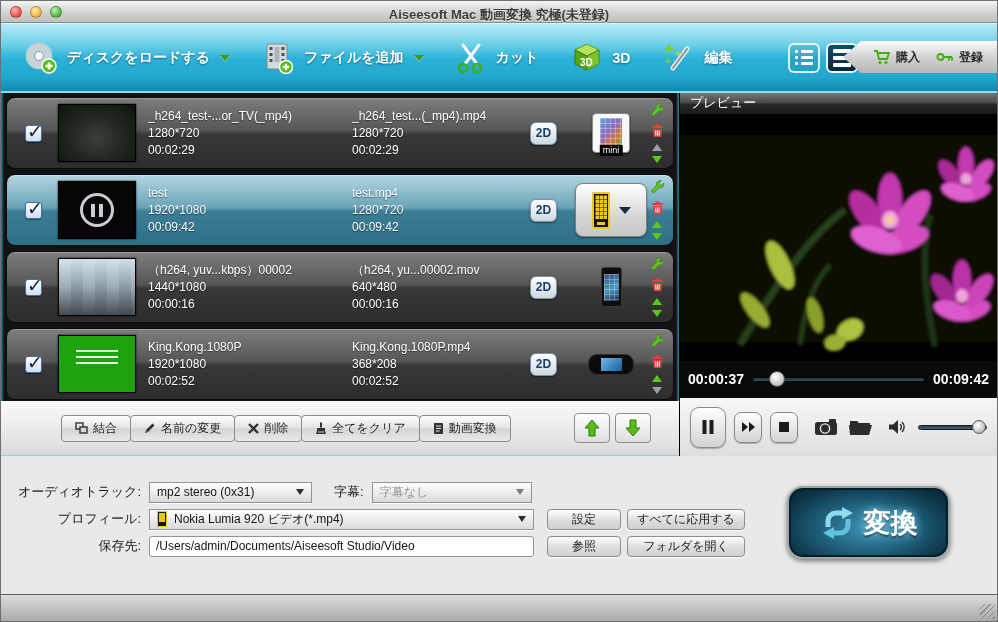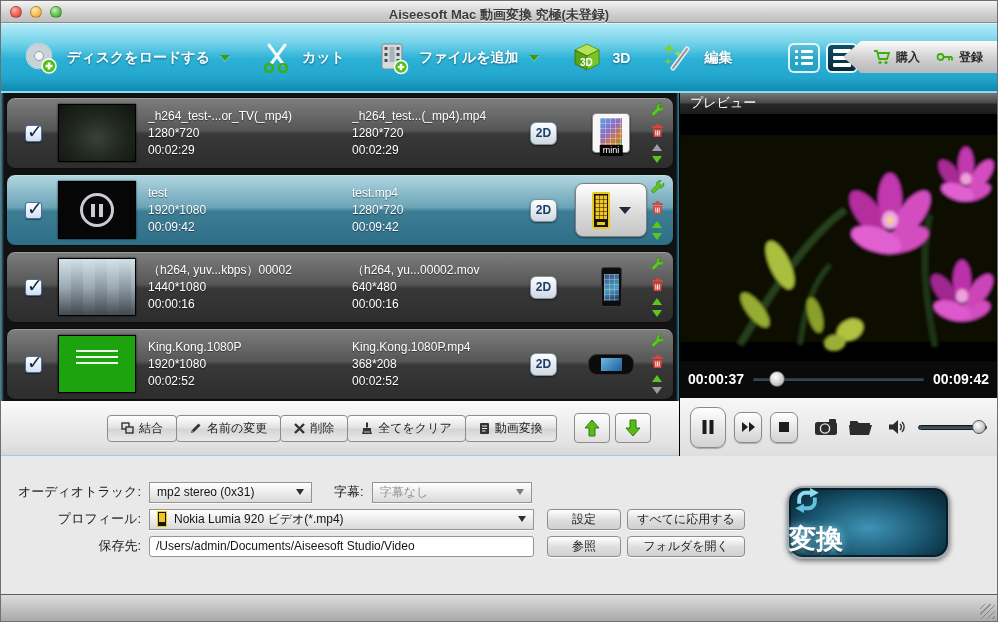--- a/index.html
+++ b/index.html
@@ -64,21 +64,21 @@
   .psp{width:46px;height:21px;background:#0b0b0b;border:1px solid #2f2f2f;border-radius:9px;position:relative;}
   .psp-screen{position:absolute;left:12px;top:3px;width:21px;height:13px;background:linear-gradient(135deg,#6fb9e6,#1a5d9e);}
   .row-tools{position:absolute;right:7px;top:5px;bottom:5px;display:flex;flex-direction:column;align-items:center;justify-content:space-between;width:18px;}
   .chev{width:0;height:0;border-left:5px solid transparent;border-right:5px solid transparent;}
   .chev.up{border-bottom:7px solid #5dc61d;}
   .chev.down{border-top:7px solid #5dc61d;}
   .chev.up.disabled{border-bottom-color:#97a0a6;}
   .chev.down.disabled{border-top-color:#97a0a6;}
 
   
-  .list-footer{height:57px;background:linear-gradient(#fafafa,#e2e2e2 80%,#d7d7d7);border-bottom:1px solid #a4cbdd;display:flex;align-items:center;padding:0 28px 0 106px;}
+  .list-footer{height:57px;background:linear-gradient(#fafafa,#e2e2e2 80%,#d7d7d7);border-bottom:1px solid #a4cbdd;display:flex;align-items:center;padding:0 28px 0 60px;}
   .seg-btn{height:27px;border:1px solid #8c8c8c;background:linear-gradient(#ffffff,#e2e2e2 48%,#d4d4d4 52%,#e9e9e9);border-radius:4px;margin-right:-1px;display:flex;align-items:center;gap:5px;padding:0 13px;font-size:12px;color:#1e1e1e;}
   .move-btns{margin-left:auto;display:flex;gap:5px;}
   .move-btn{width:36px;height:30px;border:1px solid #8c8c8c;border-radius:4px;background:linear-gradient(#ffffff,#dedede);display:flex;align-items:center;justify-content:center;}
 
   
   .preview-col{width:318px;display:flex;flex-direction:column;background:#000;border-left:1px solid #000;}
   .preview-header{height:22px;background:linear-gradient(#777777,#474747 48%,#272727 52%,#1b1b1b);color:#fff;font-size:13px;display:flex;align-items:center;padding-left:10px;border-bottom:1px solid #000;}
   .video-area{height:247px;position:relative;overflow:hidden;background:#000;}
   .timebar{height:38px;background:#0a0a0a;display:flex;align-items:center;padding:0 8px;gap:8px;}
   .time-label{color:#fff;font-size:14px;font-weight:bold;flex:none;}
@@ -102,21 +102,21 @@
   .w-audio{width:163px;}
   .w-sub{width:160px;}
   .w-wide{width:385px;}
   .sub-label{font-size:13px;color:#1c1c1c;margin:0 8px 0 22px;}
   .phone-ico{width:10px;height:16px;background:#141414;border:1px solid #e8c81f;margin-right:7px;position:relative;flex:none;}
   .phone-ico::before{content:"";position:absolute;inset:1px 1px 4px 1px;background:#f2c51d;}
   .text-input{height:21px;width:385px;border:1px solid #949494;border-radius:3px;background:#fff;font-size:12px;color:#141414;padding:0 6px;font-family:"Liberation Sans",sans-serif;}
   .mac-btn{height:21px;border:1px solid #8e8e8e;border-radius:4px;background:linear-gradient(#ffffff,#dddddd 55%,#d0d0d0);font-size:12px;color:#1c1c1c;display:flex;align-items:center;justify-content:center;box-shadow:0 1px 0 rgba(255,255,255,.8);}
   .b-sm{width:74px;margin-left:13px;}
   .b-lg{width:118px;margin-left:6px;}
-  .convert-btn{position:absolute;left:786px;top:30px;width:163px;height:73px;border-radius:16px;border:2px solid #9fa6aa;background:radial-gradient(ellipse at 50% 58%,#3f93b5 0%,#1c5a74 48%,#0c3346 78%,#082433 100%);box-shadow:inset 0 0 0 2px #051e2a,0 2px 5px rgba(0,0,0,.5);display:flex;align-items:flex-start;justify-content:center;gap:8px;flex-direction:column;}
+  .convert-btn{position:absolute;left:786px;top:30px;width:163px;height:73px;border-radius:16px;border:2px solid #9fa6aa;background:radial-gradient(ellipse at 50% 58%,#3f93b5 0%,#1c5a74 48%,#0c3346 78%,#082433 100%);box-shadow:inset 0 0 0 2px #051e2a,0 2px 5px rgba(0,0,0,.5);display:flex;align-items:center;justify-content:center;gap:8px;}
   .convert-label{color:#fff;font-size:27px;font-weight:bold;text-shadow:0 0 10px #8fe2ff,0 2px 2px rgba(0,0,0,.7);}
 
   
   .statusbar{height:27px;background:linear-gradient(#dcdcdc,#a9a9a9);border-top:1px solid #5f5f5f;position:relative;}
   .grip{position:absolute;right:2px;bottom:2px;width:15px;height:15px;background:repeating-linear-gradient(135deg,transparent 0 3px,#8a8a8a 3px 4px);}
 </style>
 </head>
 <body>
 
 <div class="window">
@@ -137,50 +137,50 @@
             <circle cx="16" cy="16" r="12.5" fill="#c7d2d7" stroke="#eef6f9" stroke-width="1.5"></circle>
             <circle cx="16" cy="16" r="12.5" fill="none" stroke="#7e8d94" stroke-width="1" opacity=".6"></circle>
             <circle cx="16" cy="16" r="4.5" fill="#eef6f9" stroke="#93a2a9"></circle>
             <circle cx="26" cy="26" r="7" fill="#54c013" stroke="#fff" stroke-width="1.5"></circle>
             <rect x="22.5" y="24.7" width="7" height="2.6" fill="#fff"></rect>
             <rect x="24.7" y="22.5" width="2.6" height="7" fill="#fff"></rect>
           </svg>
       </span>
       <span class="tb-label">ディスクをロードする</span>
       <span class="tb-dd"></span>
-    </div>
-    <div class="tb-item">
-      <span class="icon-plain">
-        <svg width="34" height="34" viewBox="0 0 34 34">
-            <line x1="9" y1="4" x2="23" y2="23" stroke="#f4f9fb" stroke-width="3" stroke-linecap="round"></line>
-            <line x1="25" y1="4" x2="11" y2="23" stroke="#f4f9fb" stroke-width="3" stroke-linecap="round"></line>
-            <circle cx="9" cy="27" r="4" fill="none" stroke="#3fae10" stroke-width="2.6"></circle>
-            <circle cx="23" cy="27" r="4" fill="none" stroke="#3fae10" stroke-width="2.6"></circle>
-          </svg>
-      </span>
-      <span class="tb-label">カット</span>
     </div>
     <div class="tb-item">
       <span class="icon-plain">
         <svg width="36" height="36" viewBox="0 0 36 36">
             <rect x="7" y="4" width="20" height="25" rx="2" fill="#d4dbdf" stroke="#7e8a90"></rect>
             <rect x="9.5" y="7" width="3" height="3" fill="#4a4f53"></rect>
             <rect x="9.5" y="13" width="3" height="3" fill="#4a4f53"></rect>
             <rect x="9.5" y="19" width="3" height="3" fill="#4a4f53"></rect>
             <rect x="21.5" y="7" width="3" height="3" fill="#4a4f53"></rect>
             <rect x="21.5" y="13" width="3" height="3" fill="#4a4f53"></rect>
             <rect x="21.5" y="19" width="3" height="3" fill="#4a4f53"></rect>
             <rect x="14.5" y="7" width="5" height="15" fill="#aab4b9"></rect>
             <circle cx="26" cy="27" r="6.5" fill="#54c013" stroke="#fff" stroke-width="1.5"></circle>
             <rect x="22.8" y="25.8" width="6.4" height="2.4" fill="#fff"></rect>
             <rect x="24.8" y="23.8" width="2.4" height="6.4" fill="#fff"></rect>
           </svg>
       </span>
       <span class="tb-label">ファイルを追加</span>
       <span class="tb-dd"></span>
+    </div>
+    <div class="tb-item">
+      <span class="icon-plain">
+        <svg width="34" height="34" viewBox="0 0 34 34">
+            <line x1="9" y1="4" x2="23" y2="23" stroke="#f4f9fb" stroke-width="3" stroke-linecap="round"></line>
+            <line x1="25" y1="4" x2="11" y2="23" stroke="#f4f9fb" stroke-width="3" stroke-linecap="round"></line>
+            <circle cx="9" cy="27" r="4" fill="none" stroke="#3fae10" stroke-width="2.6"></circle>
+            <circle cx="23" cy="27" r="4" fill="none" stroke="#3fae10" stroke-width="2.6"></circle>
+          </svg>
+      </span>
+      <span class="tb-label">カット</span>
     </div>
     <div class="tb-item">
       <span class="icon-plain">
         <svg width="36" height="36" viewBox="0 0 36 36">
             <polygon points="6,10 18,4 30,10 18,16" fill="#b8e25c" stroke="#5e9c1c"></polygon>
             <polygon points="6,10 18,16 18,30 6,24" fill="#57a414" stroke="#3f7a0c"></polygon>
             <polygon points="30,10 18,16 18,30 30,24" fill="#7cc428" stroke="#4d8c10"></polygon>
             <text x="11" y="26" font-size="10" font-weight="bold" fill="#ffffff" font-family="sans-serif">3D</text>
           </svg>
       </span>

